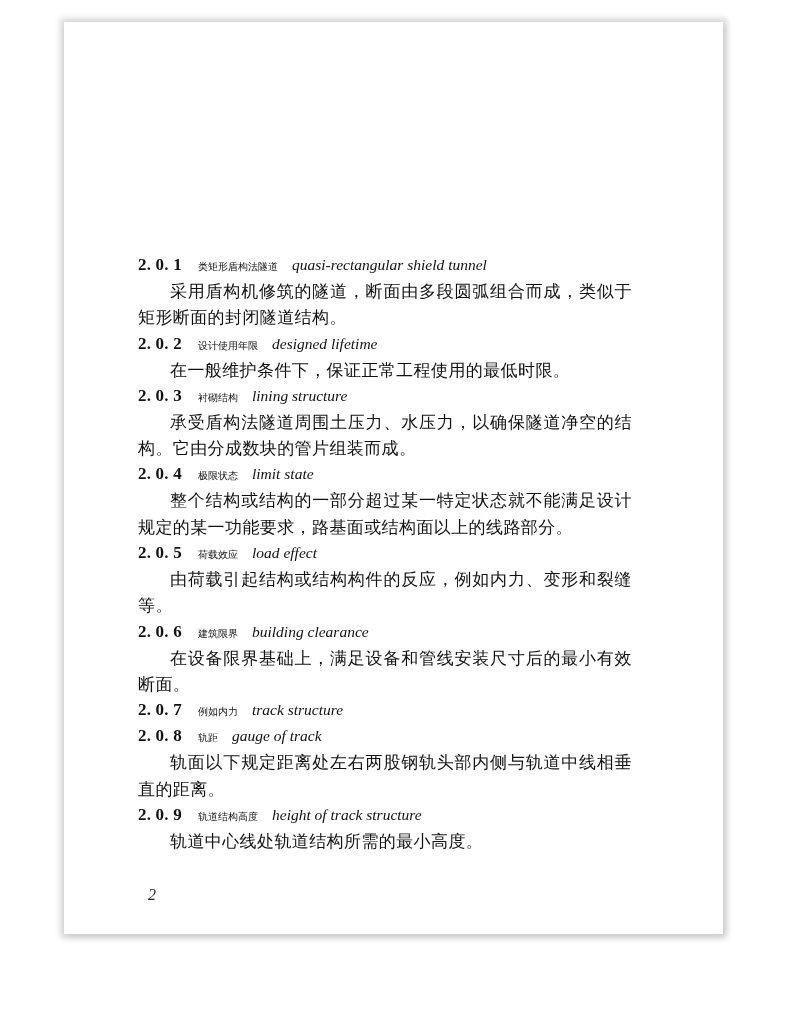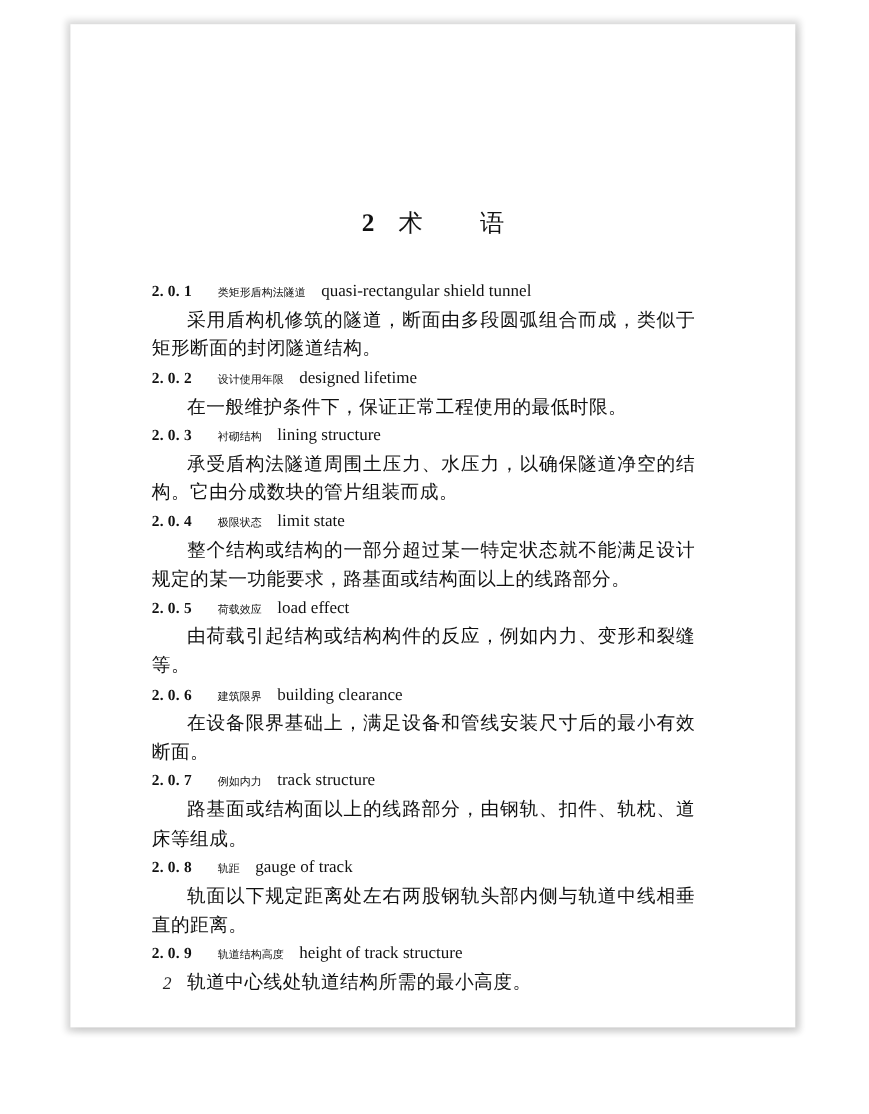--- a/index.html
+++ b/index.html
@@ -54,33 +54,34 @@
     .term-head {
       height: 26px;
       line-height: 26px;
       white-space: nowrap;
       font-size: 15px;
       color: #111;
     }
     .term-num {
       font-family: "Liberation Serif", serif;
       font-weight: bold;
-      font-size: 14px;
+      font-size: 17px;
       display: inline-block;
       width: 60px;
       letter-spacing: 0.2px;
     }
     .term-cn {
       font-family: "DejaVu Serif", serif;
       font-size: 10px;
       margin-right: 14px;
     }
     .term-en {
       font-family: "Liberation Serif", serif;
       font-size: 15.5px;
+      font-style: italic;
     }
     .term-def {
       font-family: "DejaVu Serif", serif;
       font-size: 17px;
       line-height: 26.3px;
       color: #111;
       text-indent: 32px;
       margin: 0;
       text-align: justify;
       text-align-last: left;
@@ -95,23 +96,20 @@
       font-style: italic;
       font-size: 16px;
       color: #222;
     }
   </style>
 </head>
 <body>
 
 <div class="page">
 
-  <h1 class="chapter-title">
-    <span class="num">2</span><span class="w1">术</span><span>语</span>
-  </h1>
 
   <div class="content">
 
     <div class="term">
       <div class="term-head">
         <span class="term-num">2. 0. 1</span><span class="term-cn">类矩形盾构法隧道</span><span class="term-en">quasi-rectangular shield tunnel</span>
       </div>
       <p class="term-def">采用盾构机修筑的隧道，断面由多段圆弧组合而成，类似于矩形断面的封闭隧道结构。</p>
     </div>
 
@@ -147,21 +145,20 @@
       <div class="term-head">
         <span class="term-num">2. 0. 6</span><span class="term-cn">建筑限界</span><span class="term-en">building clearance</span>
       </div>
       <p class="term-def">在设备限界基础上，满足设备和管线安装尺寸后的最小有效断面。</p>
     </div>
 
     <div class="term">
       <div class="term-head">
         <span class="term-num">2. 0. 7</span><span class="term-cn">例如内力</span><span class="term-en">track structure</span>
       </div>
-      <p class="term-def">路基面或结构面以上的线路部分，由钢轨、扣件、轨枕、道床等组成。</p>
     </div>
 
     <div class="term">
       <div class="term-head">
         <span class="term-num">2. 0. 8</span><span class="term-cn">轨距</span><span class="term-en">gauge of track</span>
       </div>
       <p class="term-def">轨面以下规定距离处左右两股钢轨头部内侧与轨道中线相垂直的距离。</p>
     </div>
 
     <div class="term">

